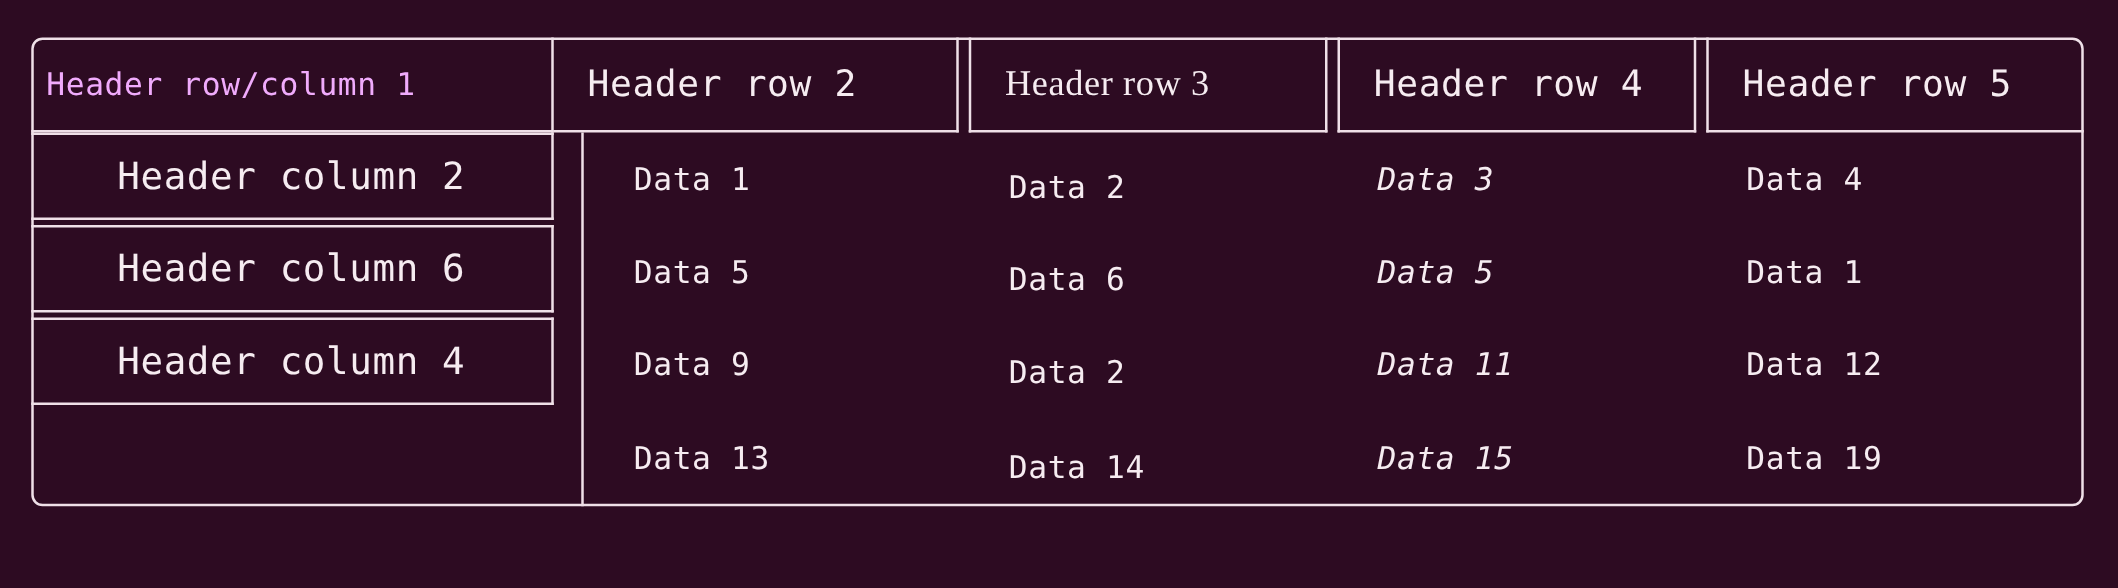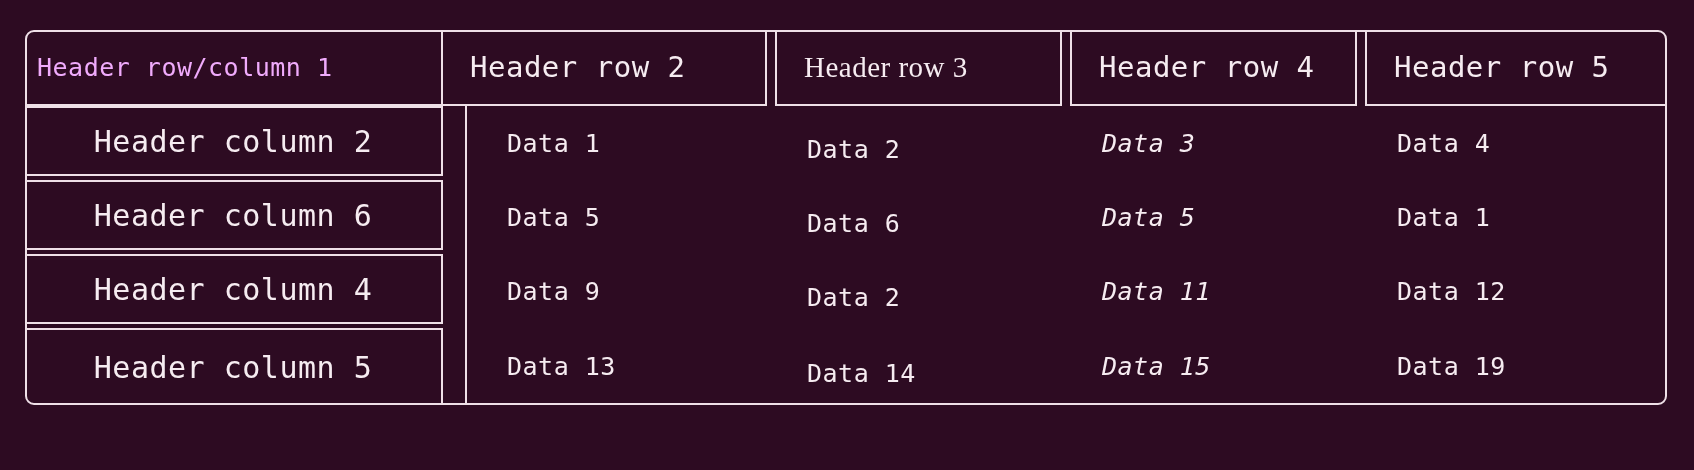--- a/index.html
+++ b/index.html
@@ -153,21 +153,20 @@
     <div class="data-cell d2">Data 6</div>
     <div class="data-cell d3">Data 5</div>
     <div class="data-cell d4">Data 1</div>
 
     <div class="hcol-cell">Header column 4</div>
     <div class="data-cell d1">Data 9</div>
     <div class="data-cell d2">Data 2</div>
     <div class="data-cell d3">Data 11</div>
     <div class="data-cell d4">Data 12</div>
 
-    <div class="hcol-cell last">Header column 5</div>
     <div class="data-cell d1">Data 13</div>
     <div class="data-cell d2">Data 14</div>
     <div class="data-cell d3">Data 15</div>
     <div class="data-cell d4">Data 19</div>
 
   </div>
   <div class="table-frame"></div>
 </div>
 
 </body></html>

